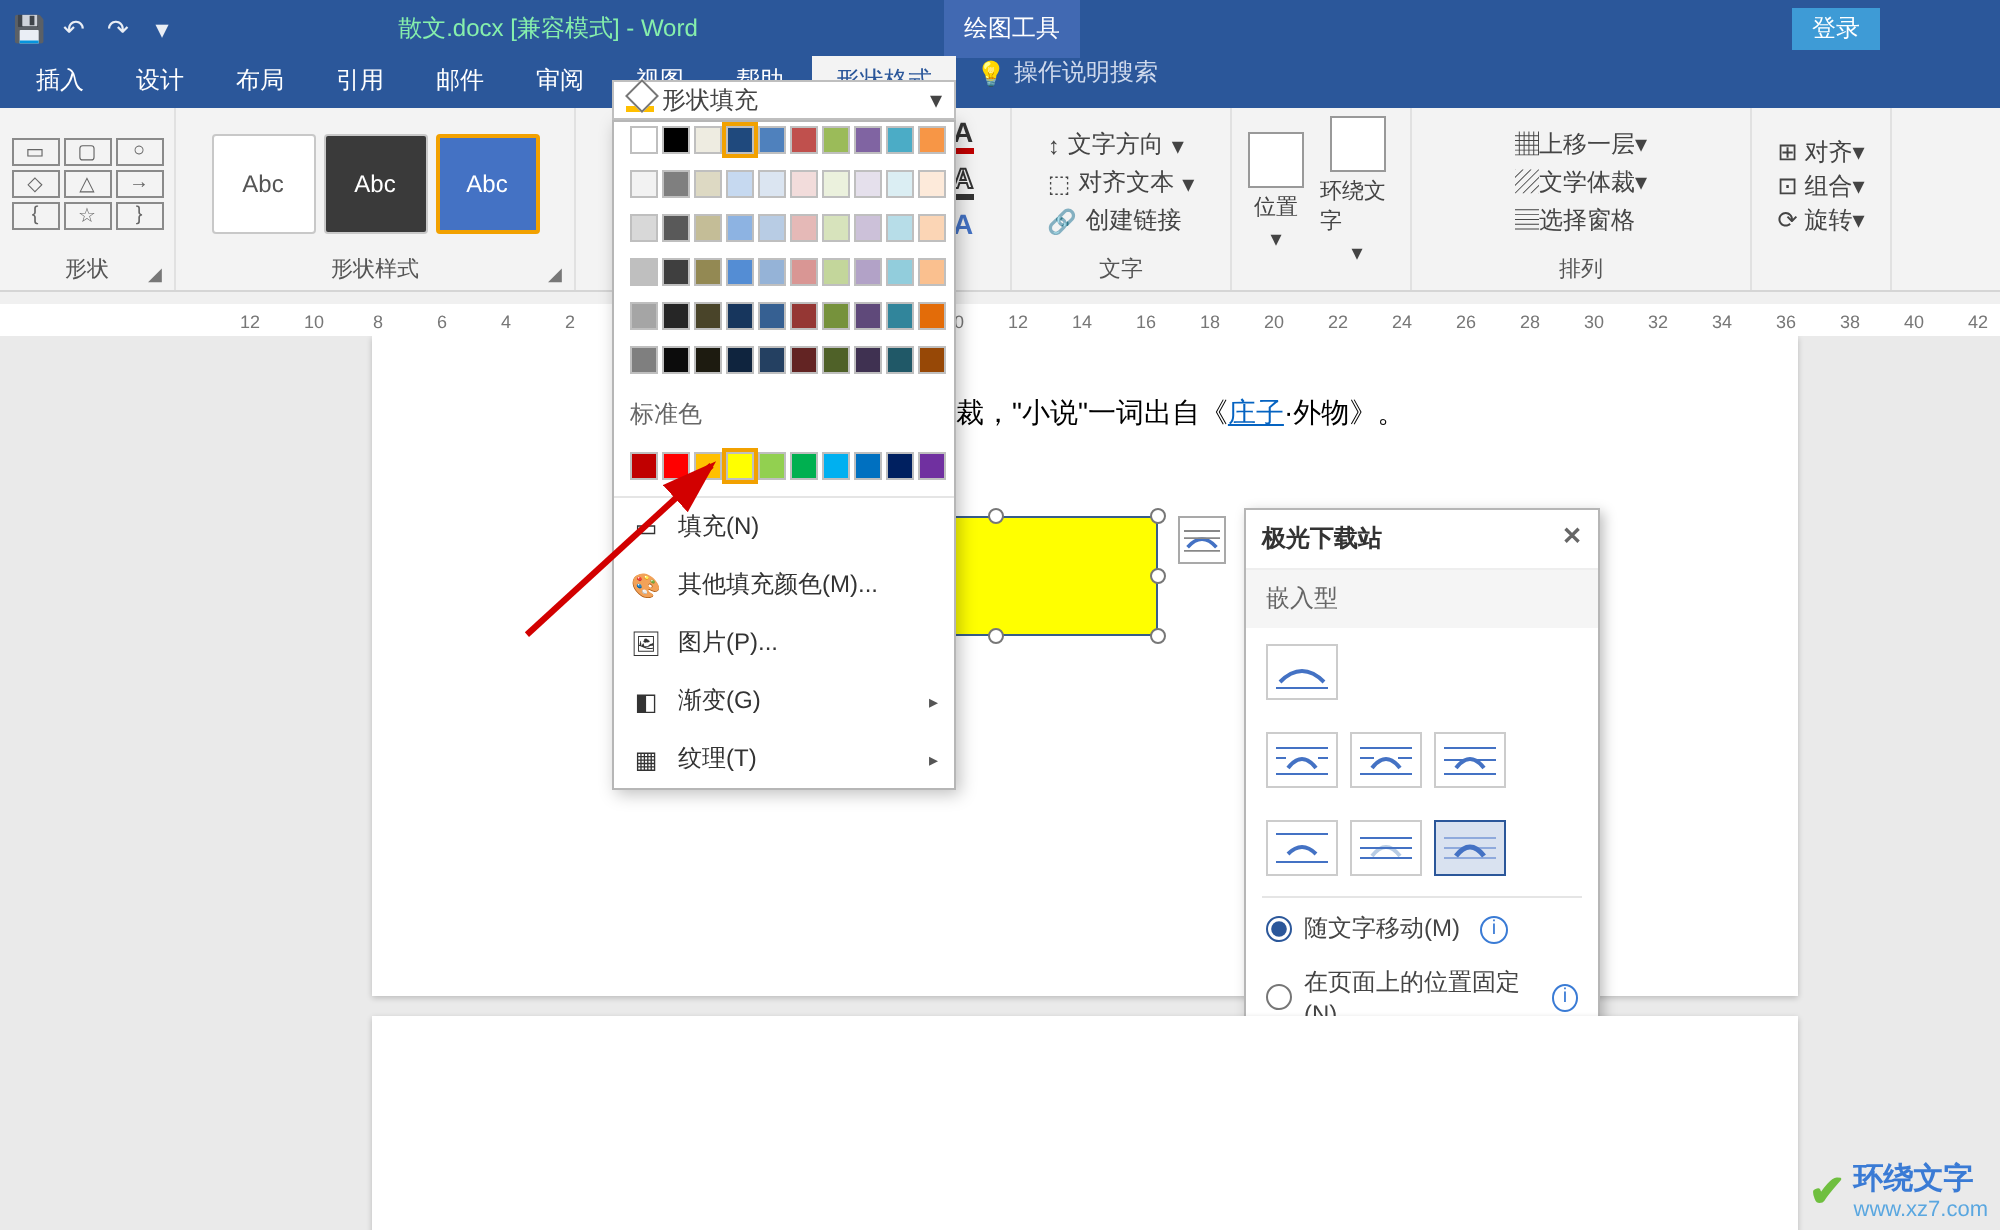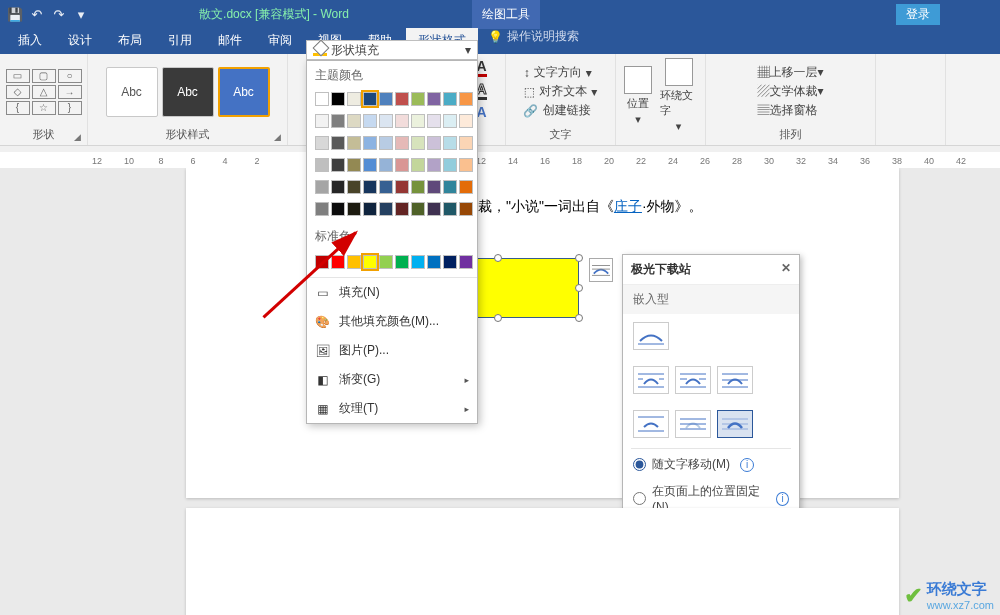--- a/index.html
+++ b/index.html
@@ -41,21 +41,21 @@
 .txtdir-group .col div { display: flex; align-items: center; gap: 4px; }
 
 .pos-group { width: 90px; }
 .bigbtn { display: flex; flex-direction: column; align-items: center; gap: 2px; font-size: 11px; color: #444; }
 .bigbtn .ic { width: 28px; height: 28px; border: 1px solid #999; background: #fff; position: relative; }
 
 .arrange-group { width: 170px; }
 .arrange-group .col { display: flex; flex-direction: column; gap: 2px; font-size: 12px; color: #444; }
 
 
-.ruler { height: 18px; background: #fff; border-bottom: 1px solid #ccc; margin: 6px 0 0 0; font-size: 9px; color: #777; display: flex; align-items: center; padding-left: 92px; gap: 22px; position: relative; }
+.ruler { height: 18px; background: #fff; border-bottom: 1px solid #ccc; margin: 6px 0 0 0; font-size: 9px; color: #777; display: flex; align-items: center; padding-left: 120px; gap: 22px; position: relative; }
 .ruler span { width: 10px; text-align: center; }
 
 .doc-area { position: absolute; top: 168px; left: 0; right: 0; bottom: 0; background: #eaeaea; overflow: hidden; }
 .page { position: absolute; background: #fff; box-shadow: 0 1px 3px rgba(0,0,0,.2); }
 .page1 { left: 186px; top: 0; width: 713px; height: 330px; }
 .page2 { left: 186px; top: 340px; width: 713px; height: 260px; }
 
 .body-text { position: absolute; left: 250px; top: 30px; font-size: 14px; color: #000; }
 .body-text a { color: #0563c1; text-decoration: underline; }
 
@@ -238,32 +238,38 @@
         <div class="col">
       <div><span>▦</span><span>上移一层</span><span class="chev">▾</span></div>
       <div><span>▨</span><span>文学体裁</span><span class="chev">▾</span></div>
       <div><span>▤</span><span>选择窗格</span></div>
     </div>
       </div>
     <div class="group-label">排列</div>
   </div>
 
   <div class="group" style="width:70px;">
+    <div class="group-body">
+        <div class="col" style="font-size:12px;color:#444; gap:2px;">
+      <div><span>⊞</span> <span>对齐</span><span class="chev">▾</span></div>
+      <div><span>⊡</span> <span>组合</span><span class="chev">▾</span></div>
+      <div><span>⟳</span> <span>旋转</span><span class="chev">▾</span></div>
+    </div>
+      </div>
     <div class="group-label">&nbsp;</div>
   </div>
 </div>
 
 <div class="fill-trig">
   <span class="paint"></span>
   <span>形状填充</span>
   <span class="chev" style="margin-left:auto;">▾</span>
 </div>
 
 <div class="fill-drop">
-  <div class="lbl">主题颜色</div>
   <div class="theme-grid" id="theme-row1">
       <div class="sw" style="background: rgb(255, 255, 255);"></div>
       <div class="sw" style="background: rgb(0, 0, 0);"></div>
       <div class="sw" style="background: rgb(238, 236, 225);"></div>
       <div class="sw sel" style="background: rgb(31, 73, 125);"></div>
       <div class="sw" style="background: rgb(79, 129, 189);"></div>
       <div class="sw" style="background: rgb(192, 80, 77);"></div>
       <div class="sw" style="background: rgb(155, 187, 89);"></div>
       <div class="sw" style="background: rgb(128, 100, 162);"></div>
       <div class="sw" style="background: rgb(75, 172, 198);"></div>

